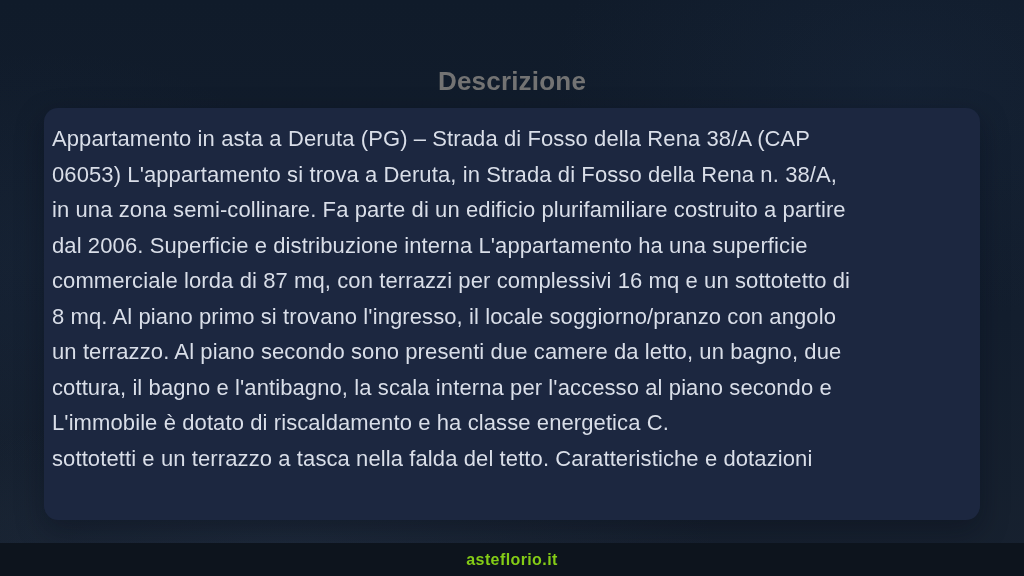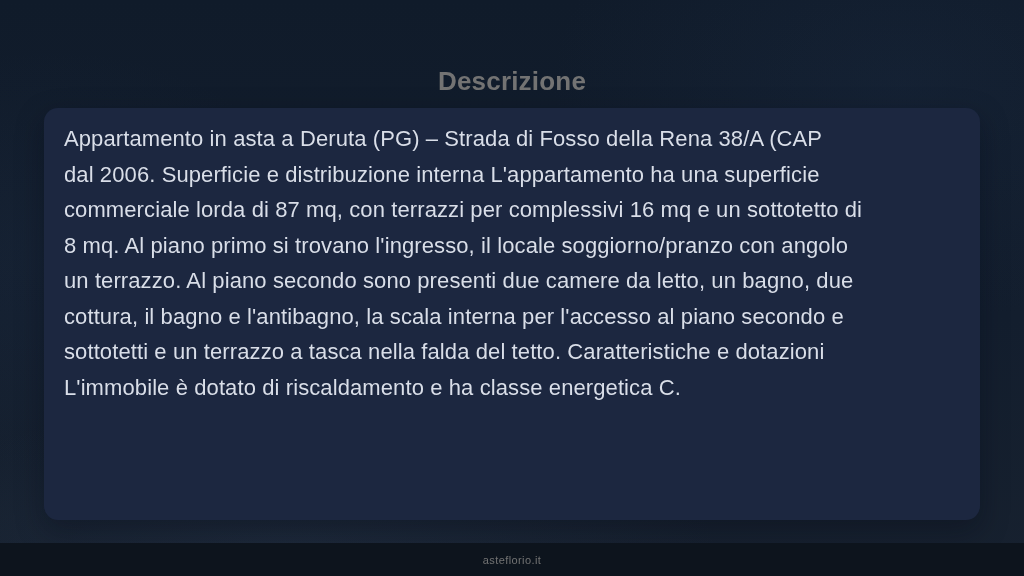--- a/index.html
+++ b/index.html
@@ -31,21 +31,21 @@
   }
   .description-panel {
     position: absolute;
     left: 44px;
     top: 108px;
     width: 936px;
     height: 412px;
     box-sizing: border-box;
     background: #1c2740;
     border-radius: 14px;
-    padding: 13px 20px;
+    padding: 13px 8px;
     box-shadow: 0 10px 28px rgba(5, 10, 20, 0.35);
   }
   .description-text {
     color: #d9dee8;
     font-size: 22px;
     line-height: 35.5px;
     letter-spacing: 0.1px;
   }
   .description-text div {
     white-space: nowrap;
@@ -55,39 +55,41 @@
     left: 0;
     bottom: 0;
     width: 1024px;
     height: 33px;
     background: #0d141d;
     display: flex;
     align-items: center;
     justify-content: center;
   }
   .footer-text {
-    color: #737373;
-    font-size: 11px;
-    font-weight: normal;
+    color: #84cc16;
+    font-size: 16px;
+    font-weight: bold;
     letter-spacing: 0.4px;
   }
 </style>
 </head>
 <body>
 
 <h1 class="slide-title">Descrizione</h1>
 
 <div class="description-panel">
   <div class="description-text">
       <div>Appartamento in asta a Deruta (PG) – Strada di Fosso della Rena 38/A (CAP</div>
+      <div>06053) L'appartamento si trova a Deruta, in Strada di Fosso della Rena n. 38/A,</div>
+      <div>in una zona semi-collinare. Fa parte di un edificio plurifamiliare costruito a partire</div>
       <div>dal 2006. Superficie e distribuzione interna L'appartamento ha una superficie</div>
       <div>commerciale lorda di 87 mq, con terrazzi per complessivi 16 mq e un sottotetto di</div>
       <div>8 mq. Al piano primo si trovano l'ingresso, il locale soggiorno/pranzo con angolo</div>
       <div>un terrazzo. Al piano secondo sono presenti due camere da letto, un bagno, due</div>
       <div>cottura, il bagno e l'antibagno, la scala interna per l'accesso al piano secondo e</div>
+      <div>L'immobile è dotato di riscaldamento e ha classe energetica C.</div>
       <div>sottotetti e un terrazzo a tasca nella falda del tetto. Caratteristiche e dotazioni</div>
-      <div>L'immobile è dotato di riscaldamento e ha classe energetica C.</div>
     </div>
 </div>
 
 <div class="footer-bar">
   <span class="footer-text">asteflorio.it</span>
 </div>
 
 </body></html>

